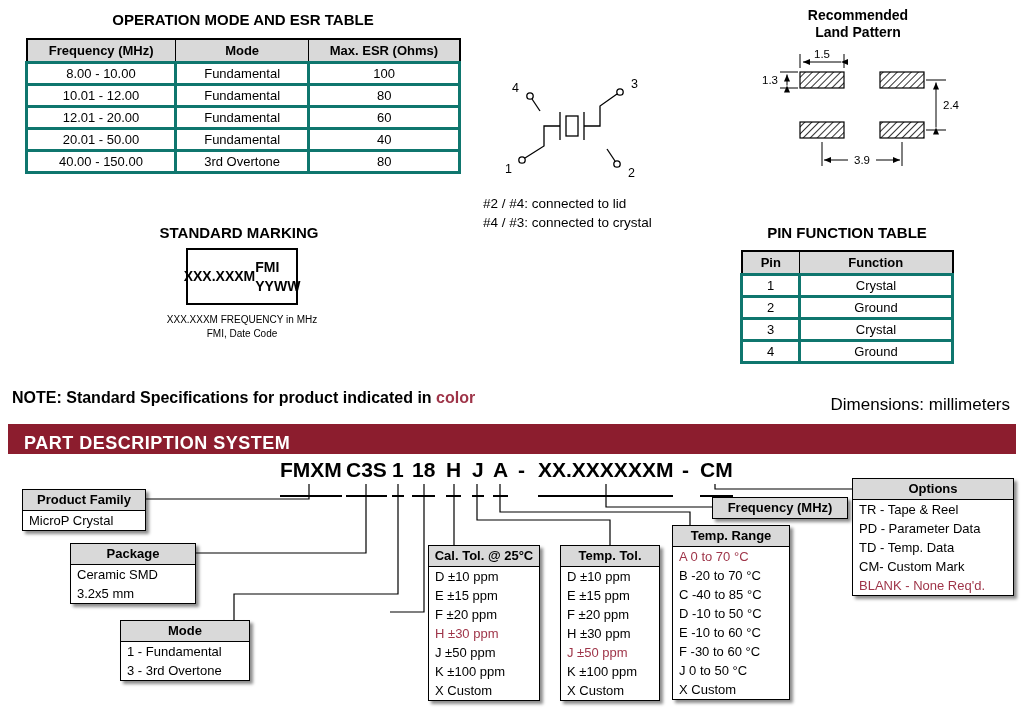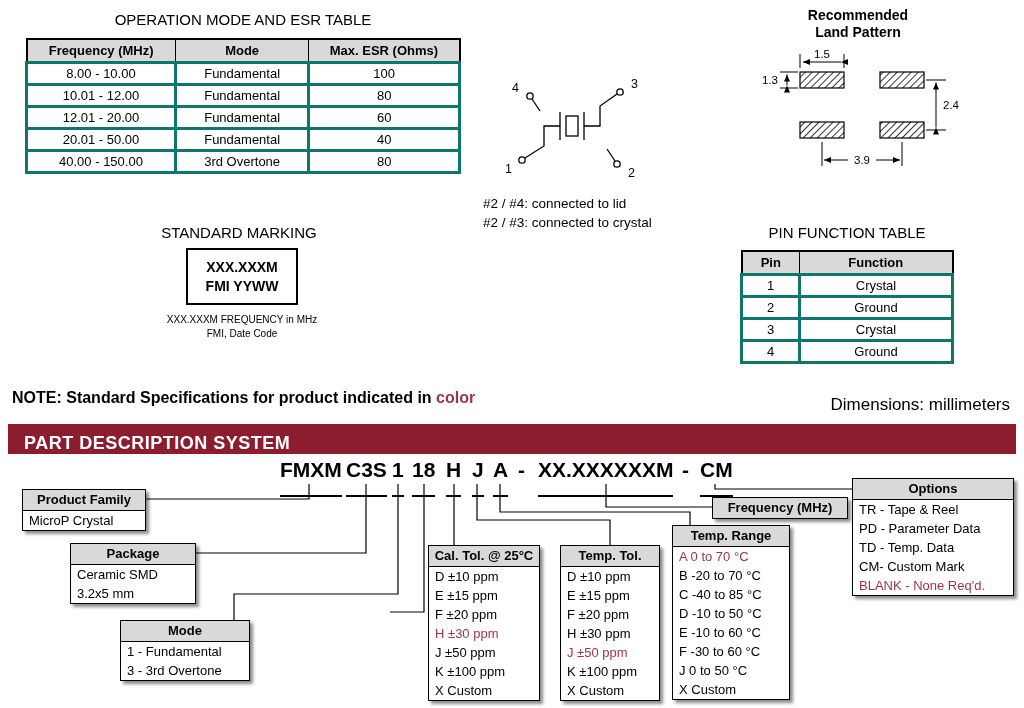--- a/index.html
+++ b/index.html
@@ -5,21 +5,21 @@
 <style>
   :root{
     --accent:#9e3448;
     --banner:#8c1d2e;
     --hdrbg:#d9d9d9;
   }
   *{margin:0;padding:0;box-sizing:border-box;}
   body{background:#ffffff;font-family:"Liberation Sans",sans-serif;color:#000;}
   #page{position:relative;width:1024px;height:708px;background:#fff;overflow:hidden;}
   .abs{position:absolute;}
-  .sec-title{position:absolute;font-weight:normal;font-size:15px;text-align:center;color:#000;}
+  .sec-title{position:absolute;font-weight:bold;font-size:15px;text-align:center;color:#000;}
   table.dtable{position:absolute;border-collapse:collapse;border:2px solid #000;font-size:13px;background:#fff;}
   table.dtable th{background:var(--hdrbg);border:1px solid #000;font-weight:bold;padding:3px 4px;font-size:13px;text-align:center;}
   table.dtable td{border:3px solid #0f766e;text-align:center;padding:2px 4px;font-size:13px;}
   .pbox{position:absolute;border:1px solid #000;background:#fff;box-shadow:3px 3px 3px rgba(0,0,0,0.45);font-size:13px;}
   .pbox .hd{background:var(--hdrbg);border-bottom:1px solid #000;font-weight:bold;text-align:center;padding:2px 4px;font-size:13px;line-height:16px;}
   .pbox .it{padding:0 6px;line-height:19px;white-space:nowrap;}
   .red{color:var(--accent);}
   .banner{position:absolute;background:var(--banner);color:#fff;font-weight:bold;font-size:18px;letter-spacing:0.5px;display:flex;align-items:flex-end;padding-left:16px;}
   .seg{position:absolute;top:459px;font-weight:bold;font-size:21px;line-height:22px;border-bottom:2.5px solid #000;padding-bottom:14px;white-space:nowrap;}
   .seg.dash{border-bottom:none;}
@@ -86,21 +86,21 @@
       <rect x="88" y="50" width="12" height="20" fill="#fff"></rect>
     </g>
     <g font-size="12.5" fill="#000">
       <text x="34" y="26">4</text>
       <text x="153" y="22">3</text>
       <text x="27" y="107">1</text>
       <text x="150" y="111">2</text>
     </g>
   </svg>
   <div class="abs" style="left:483px;top:196px;font-size:13.5px">#2 / #4: connected to lid</div>
-  <div class="abs" style="left:483px;top:215px;font-size:13.5px">#2 / #3: connected to crystal</div>
+  <div class="abs" style="left:483px;top:215px;font-size:13.5px">#4 / #3: connected to crystal</div>
 
   <div class="abs" style="left:768px;top:7px;width:180px;text-align:center;font-weight:bold;font-size:14px;line-height:17px">
     <div>Recommended</div>
     <div>Land Pattern</div>
   </div>
   <svg class="abs" style="left:760px;top:46px" width="252" height="162">
     <defs>
       <pattern id="hatch" width="5" height="5" patternUnits="userSpaceOnUse" patternTransform="rotate(45)">
         <rect width="5" height="5" fill="#fff"></rect>
         <line x1="0" y1="0" x2="0" y2="5" stroke="#000" stroke-width="1.6"></line>
@@ -128,21 +128,21 @@
     </g>
     <g font-size="11.5" fill="#000">
       <text x="62" y="12" text-anchor="middle">1.5</text>
       <text x="18" y="38" text-anchor="end">1.3</text>
       <text x="183" y="63" text-anchor="start">2.4</text>
       <text x="102" y="118" text-anchor="middle">3.9</text>
     </g>
   </svg>
 
   <div class="sec-title" style="left:150px;top:224px;width:178px">STANDARD MARKING</div>
-  <div class="abs" style="left:186px;top:248px;width:112px;height:57px;border:2px solid #000;display:flex;flex-direction:column;justify-content:center;align-items:center;font-weight:bold;font-size:14px;line-height:19px">
+  <div class="abs" style="left:186px;top:248px;width:112px;height:57px;border:2px solid #000;display:flex;flex-direction:row;justify-content:center;align-items:center;font-weight:bold;font-size:14px;line-height:19px">
     <div>XXX.XXXM</div>
     <div>FMI YYWW</div>
   </div>
   <div class="small-cap" style="left:130px;top:314px;width:224px">XXX.XXXM FREQUENCY in MHz</div>
   <div class="small-cap" style="left:130px;top:328px;width:224px">FMI, Date Code</div>
 
   <div class="sec-title" style="left:740px;top:224px;width:214px">PIN FUNCTION TABLE</div>
   <table class="dtable" style="left:740px;top:250px;width:214px">
     <thead>
       <tr>

